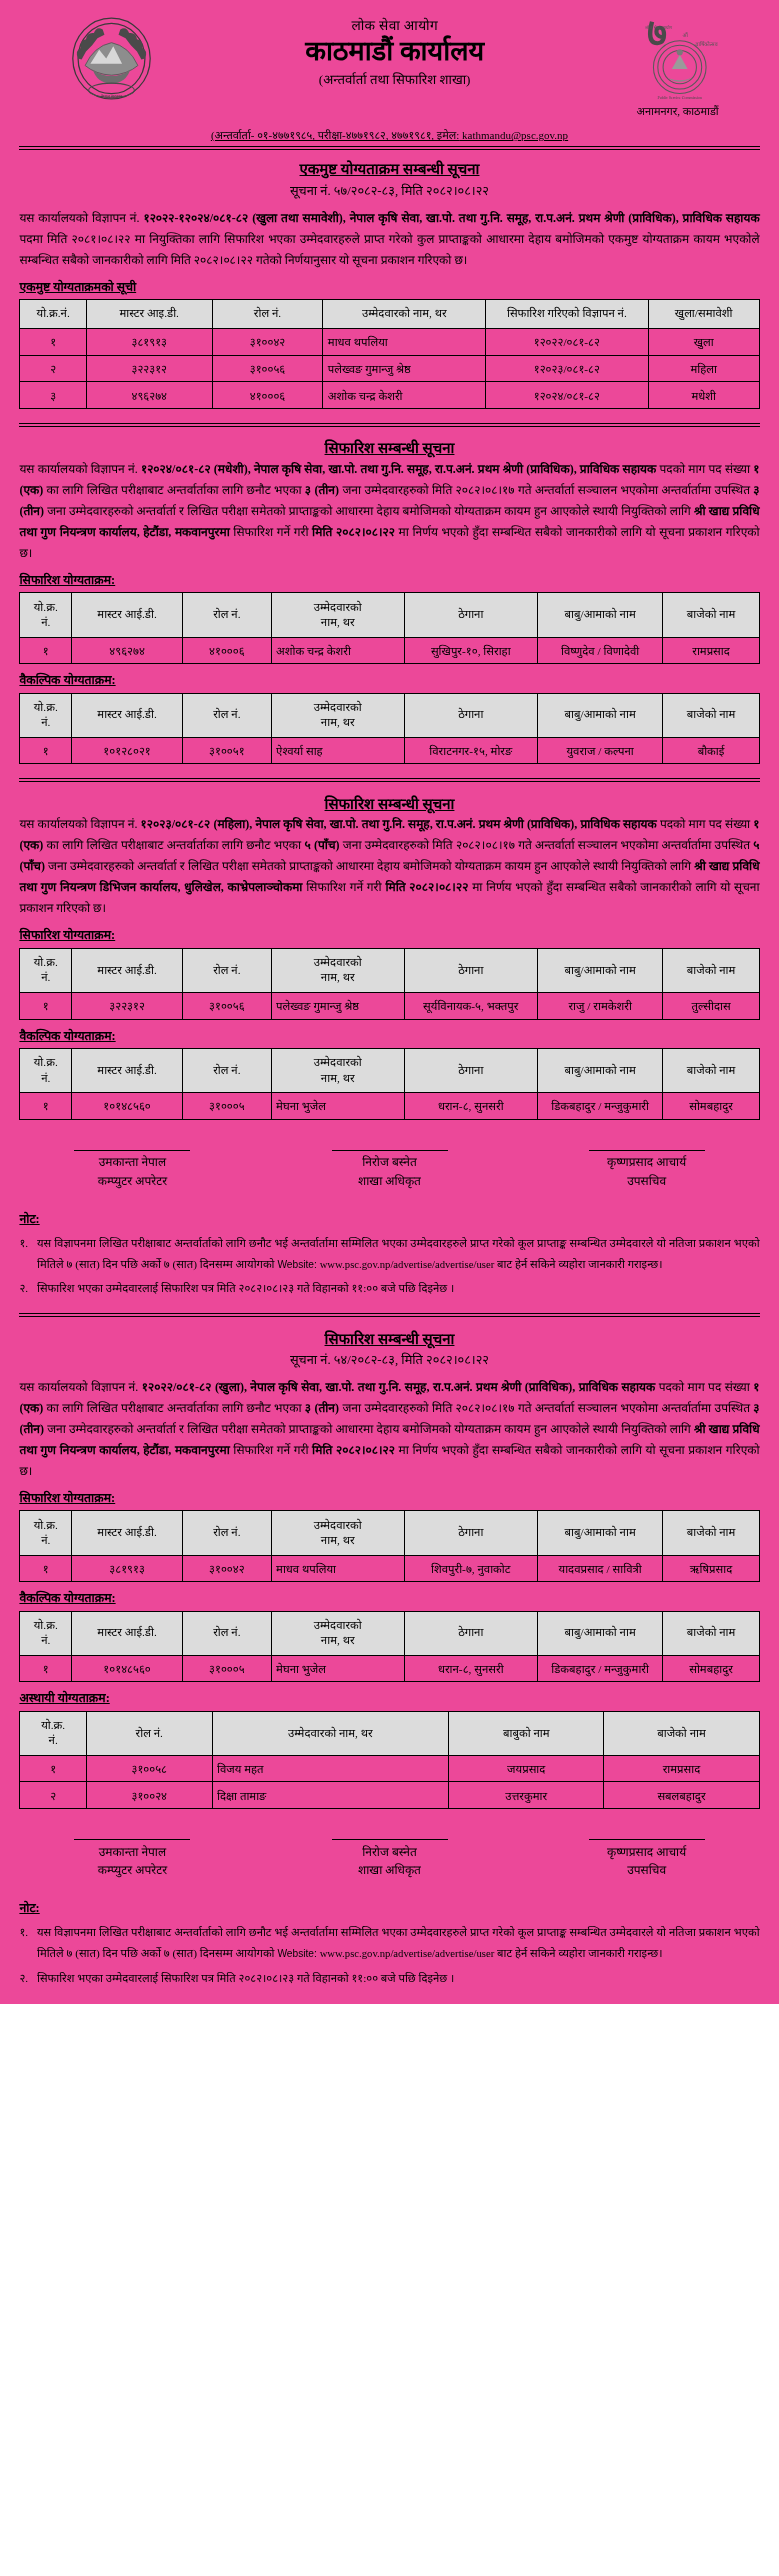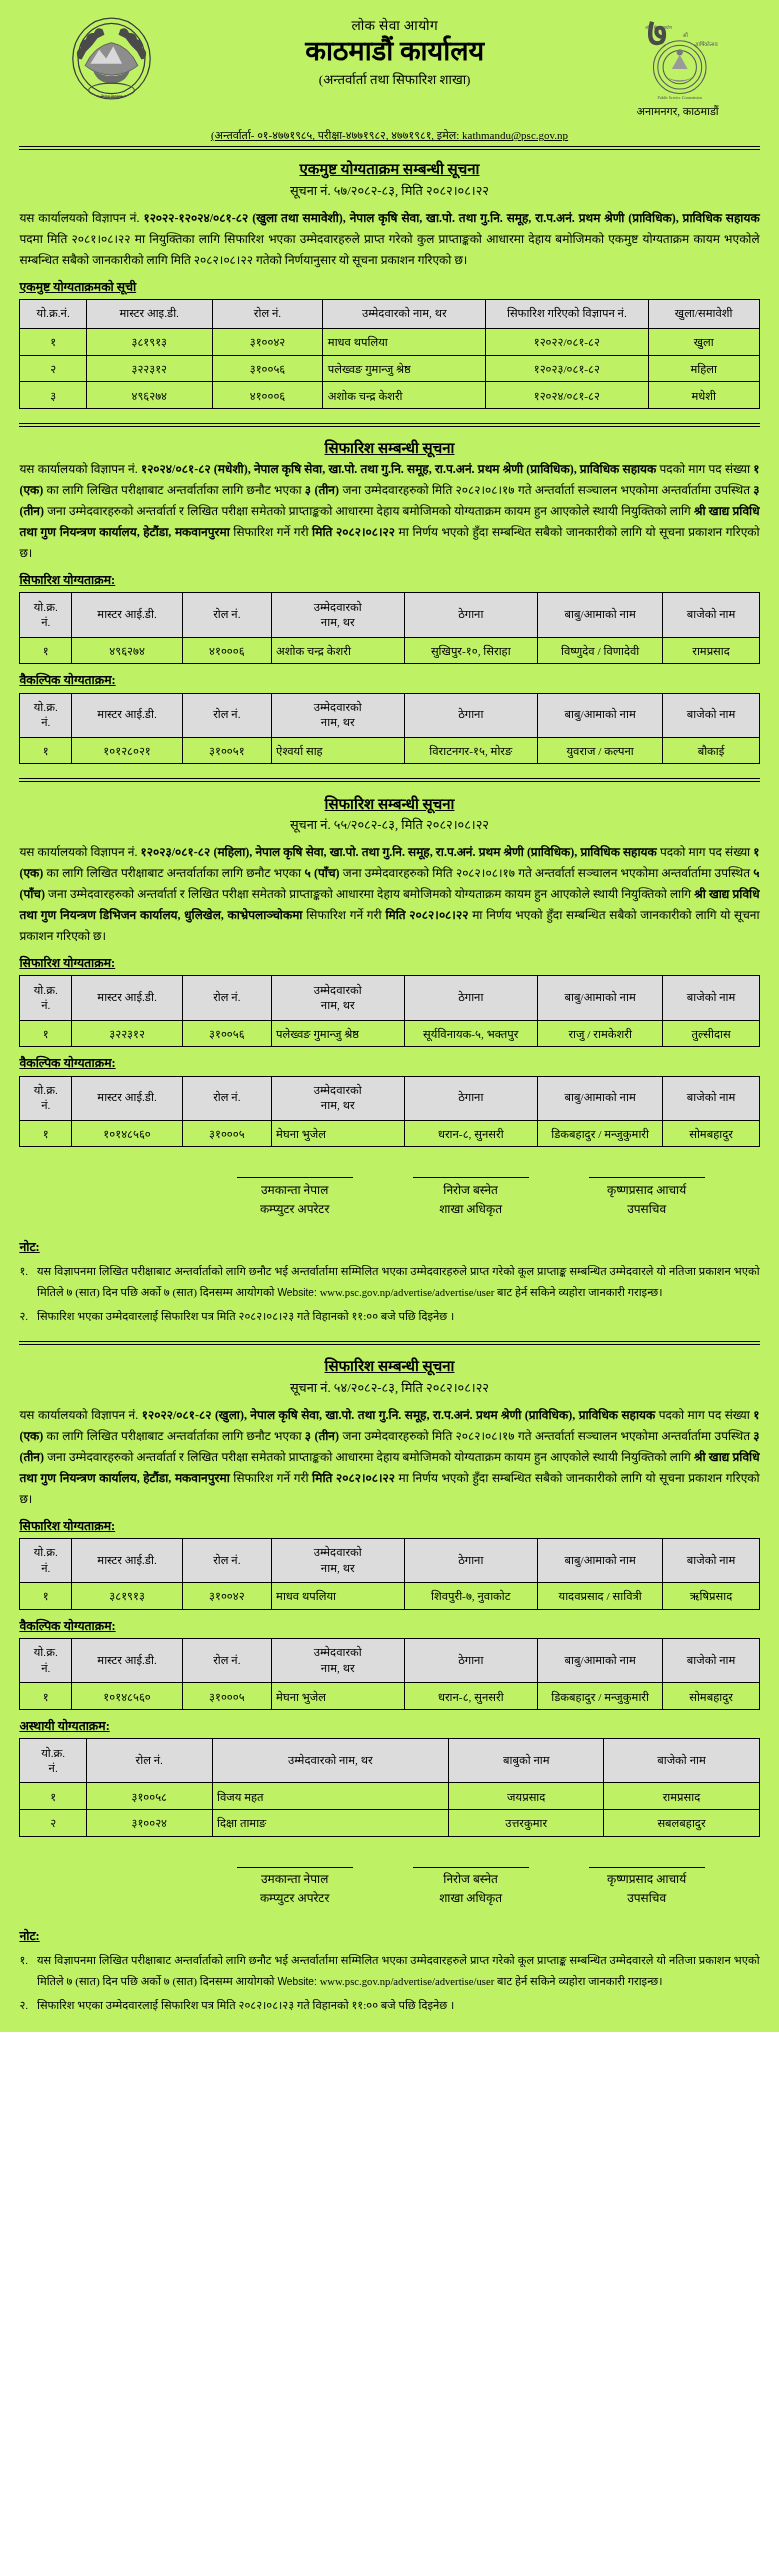--- a/index.html
+++ b/index.html
@@ -9,21 +9,21 @@
   }
   body {
     font-family: "Liberation Serif", "DejaVu Serif", serif;
     color: #000000;
     width: 779px;
   }
   .page {
     width: 779px;
     box-sizing: border-box;
     padding: 5.3px 19.4px 12.3px 19.4px;
-    background: #bef264;
+    background: #ec4899;
   }
 
   
   .letterhead {
     display: flex;
     align-items: flex-start;
     justify-content: space-between;
     padding-top: 5.3px;
   }
   .emblem-left, .emblem-right {
@@ -136,21 +136,21 @@
     font-weight: normal;
     line-height: 1.35;
     padding: 6.2px 3.5px;
   }
   td.c { text-align: center; }
   td.l { text-align: left; padding-left: 6.2px; }
 
   
   .sign-row {
     display: flex;
-    justify-content: flex-end;
+    justify-content: space-between;
     margin: 30px 0 0 0;
     padding: 0 25px;
   }
   .sign-col {
     text-align: center;
     font-size: 12px;
     line-height: 1.55;
     width: 176px;
   }
   .sign-line {
@@ -364,21 +364,20 @@
               <td class="l">ऐश्वर्या साह</td>
               <td class="c">विराटनगर-१५, मोरङ</td>
               <td class="c">युवराज / कल्पना</td>
               <td class="c">बौकाई</td>
             </tr>
           </tbody>
         </table>
       </div>
       <hr class="rule-thin">
       <div class="notice-title">सिफारिश सम्बन्धी सूचना</div>
-      <div class="notice-sub">सूचना नं. ५५/२०८२-८३, मिति २०८२।०८।२२</div>
       <p class="body-para">यस कार्यालयको विज्ञापन नं. <b>१२०२३/०८१-८२ (महिला), नेपाल कृषि सेवा, खा.पो. तथा गु.नि. समूह, रा.प.अनं. प्रथम श्रेणी (प्राविधिक), प्राविधिक सहायक</b> पदको माग पद संख्या <b>१ (एक)</b> का लागि लिखित परीक्षाबाट अन्तर्वार्ताका लागि छनौट भएका <b>५ (पाँच)</b> जना उम्मेदवारहरुको मिति २०८२।०८।१७ गते अन्तर्वार्ता सञ्चालन भएकोमा अन्तर्वार्तामा उपस्थित <b>५ (पाँच)</b> जना उम्मेदवारहरुको अन्तर्वार्ता र लिखित परीक्षा समेतको प्राप्ताङ्कको आधारमा देहाय बमोजिमको योग्यताक्रम कायम हुन आएकोले स्थायी नियुक्तिको लागि <b>श्री खाद्य प्रविधि तथा गुण नियन्त्रण डिभिजन कार्यालय, धुलिखेल, काभ्रेपलाञ्चोकमा</b> सिफारिश गर्ने गरी <b>मिति २०८२।०८।२२</b> मा निर्णय भएको हुँदा सम्बन्धित सबैको जानकारीको लागि यो सूचना प्रकाशन गरिएको छ।</p>
       <div>
         <div class="list-label">सिफारिश योग्यताक्रम:</div>
         <table class="grid">
           <colgroup>
             <col style="width: 7%;">
             <col style="width: 15%;">
             <col style="width: 12%;">
             <col style="width: 18%;">
             <col style="width: 18%;">

